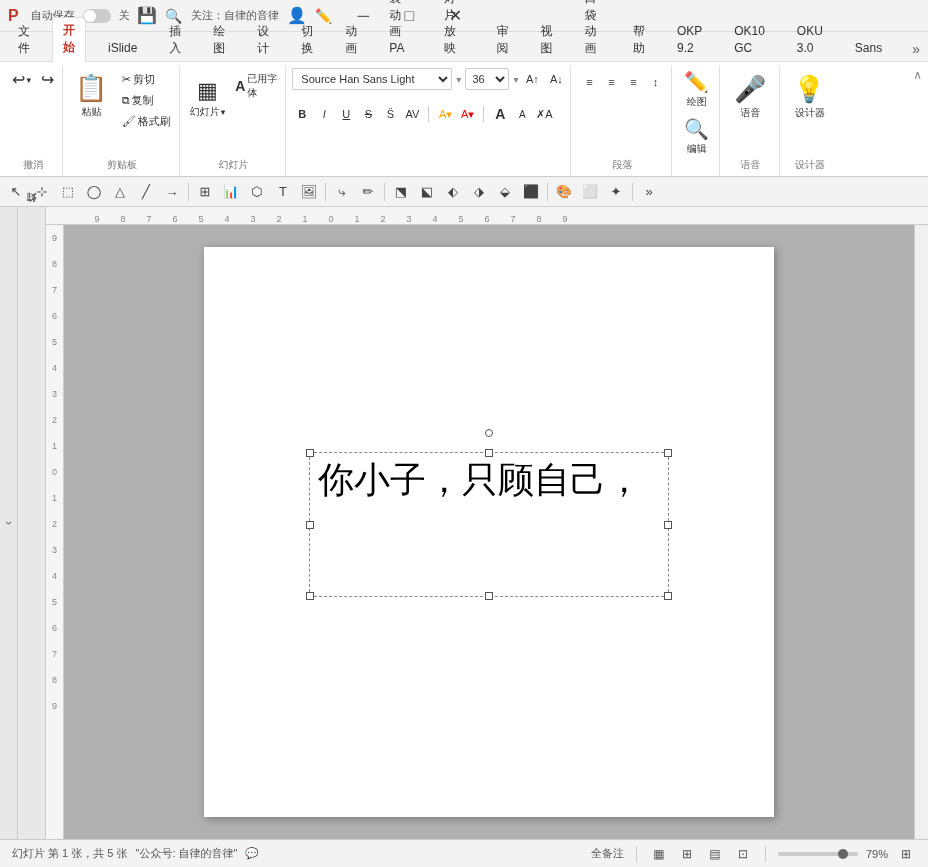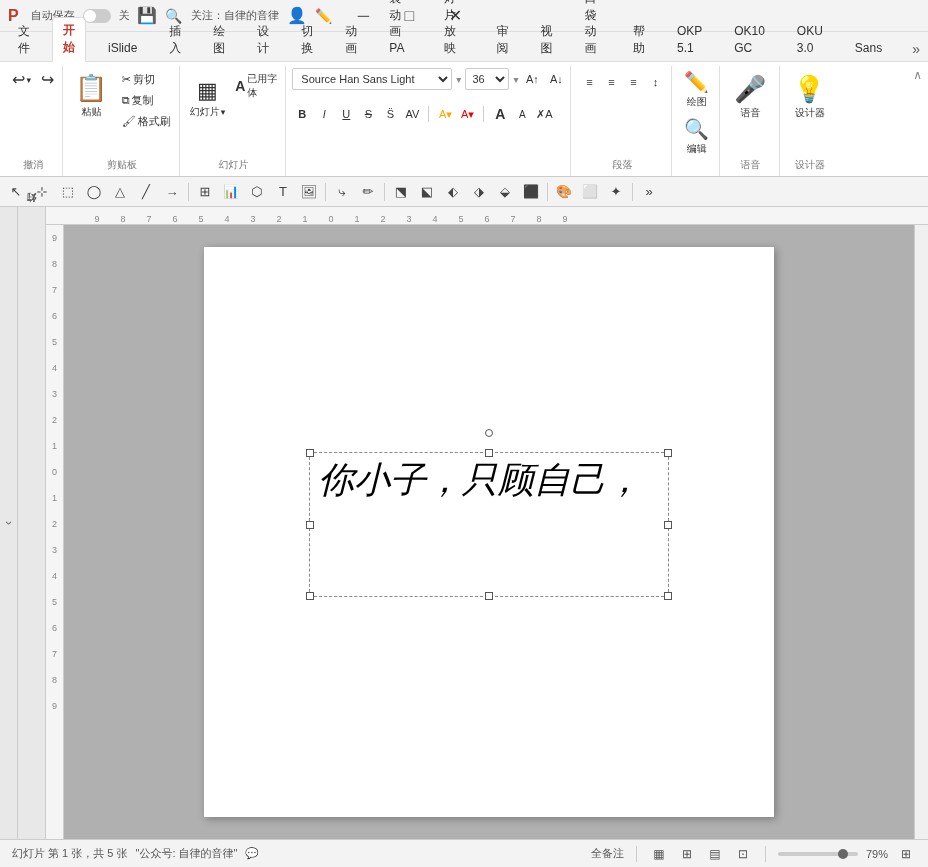--- a/index.html
+++ b/index.html
@@ -228,21 +228,20 @@
 
     
     .slide-textbox {
       position: absolute;
       left: 105px;
       top: 205px;
       width: 360px;
       height: 145px;
       border: 1px dashed #888;
       cursor: move;
-      font-style: italic;
     }
     .slide-textbox-content {
       font-family: 'Source Han Sans Light', 'Microsoft YaHei', serif;
       font-size: 36px;
       font-weight: 300;
       color: #000;
       line-height: 1.3;
       padding: 4px 8px;
     }
 
@@ -393,21 +392,21 @@
   <div class="ribbon-tab">绘图</div>
   <div class="ribbon-tab">设计</div>
   <div class="ribbon-tab">切换</div>
   <div class="ribbon-tab">动画</div>
   <div class="ribbon-tab">口袋动画 PA</div>
   <div class="ribbon-tab">幻灯片放映</div>
   <div class="ribbon-tab">审阅</div>
   <div class="ribbon-tab">视图</div>
   <div class="ribbon-tab">口袋动画</div>
   <div class="ribbon-tab">帮助</div>
-  <div class="ribbon-tab">OKP 5.1</div>
+  <div class="ribbon-tab">OKP 9.2</div>
   <div class="ribbon-tab">OK10 GC</div>
   <div class="ribbon-tab">OKU 3.0</div>
   <div class="ribbon-tab">Sans</div>
   <div class="ribbon-more">»</div>
 </div>
 
 <div class="ribbon">
   <div class="ribbon-body">
 
     <div class="undo-redo-group">

